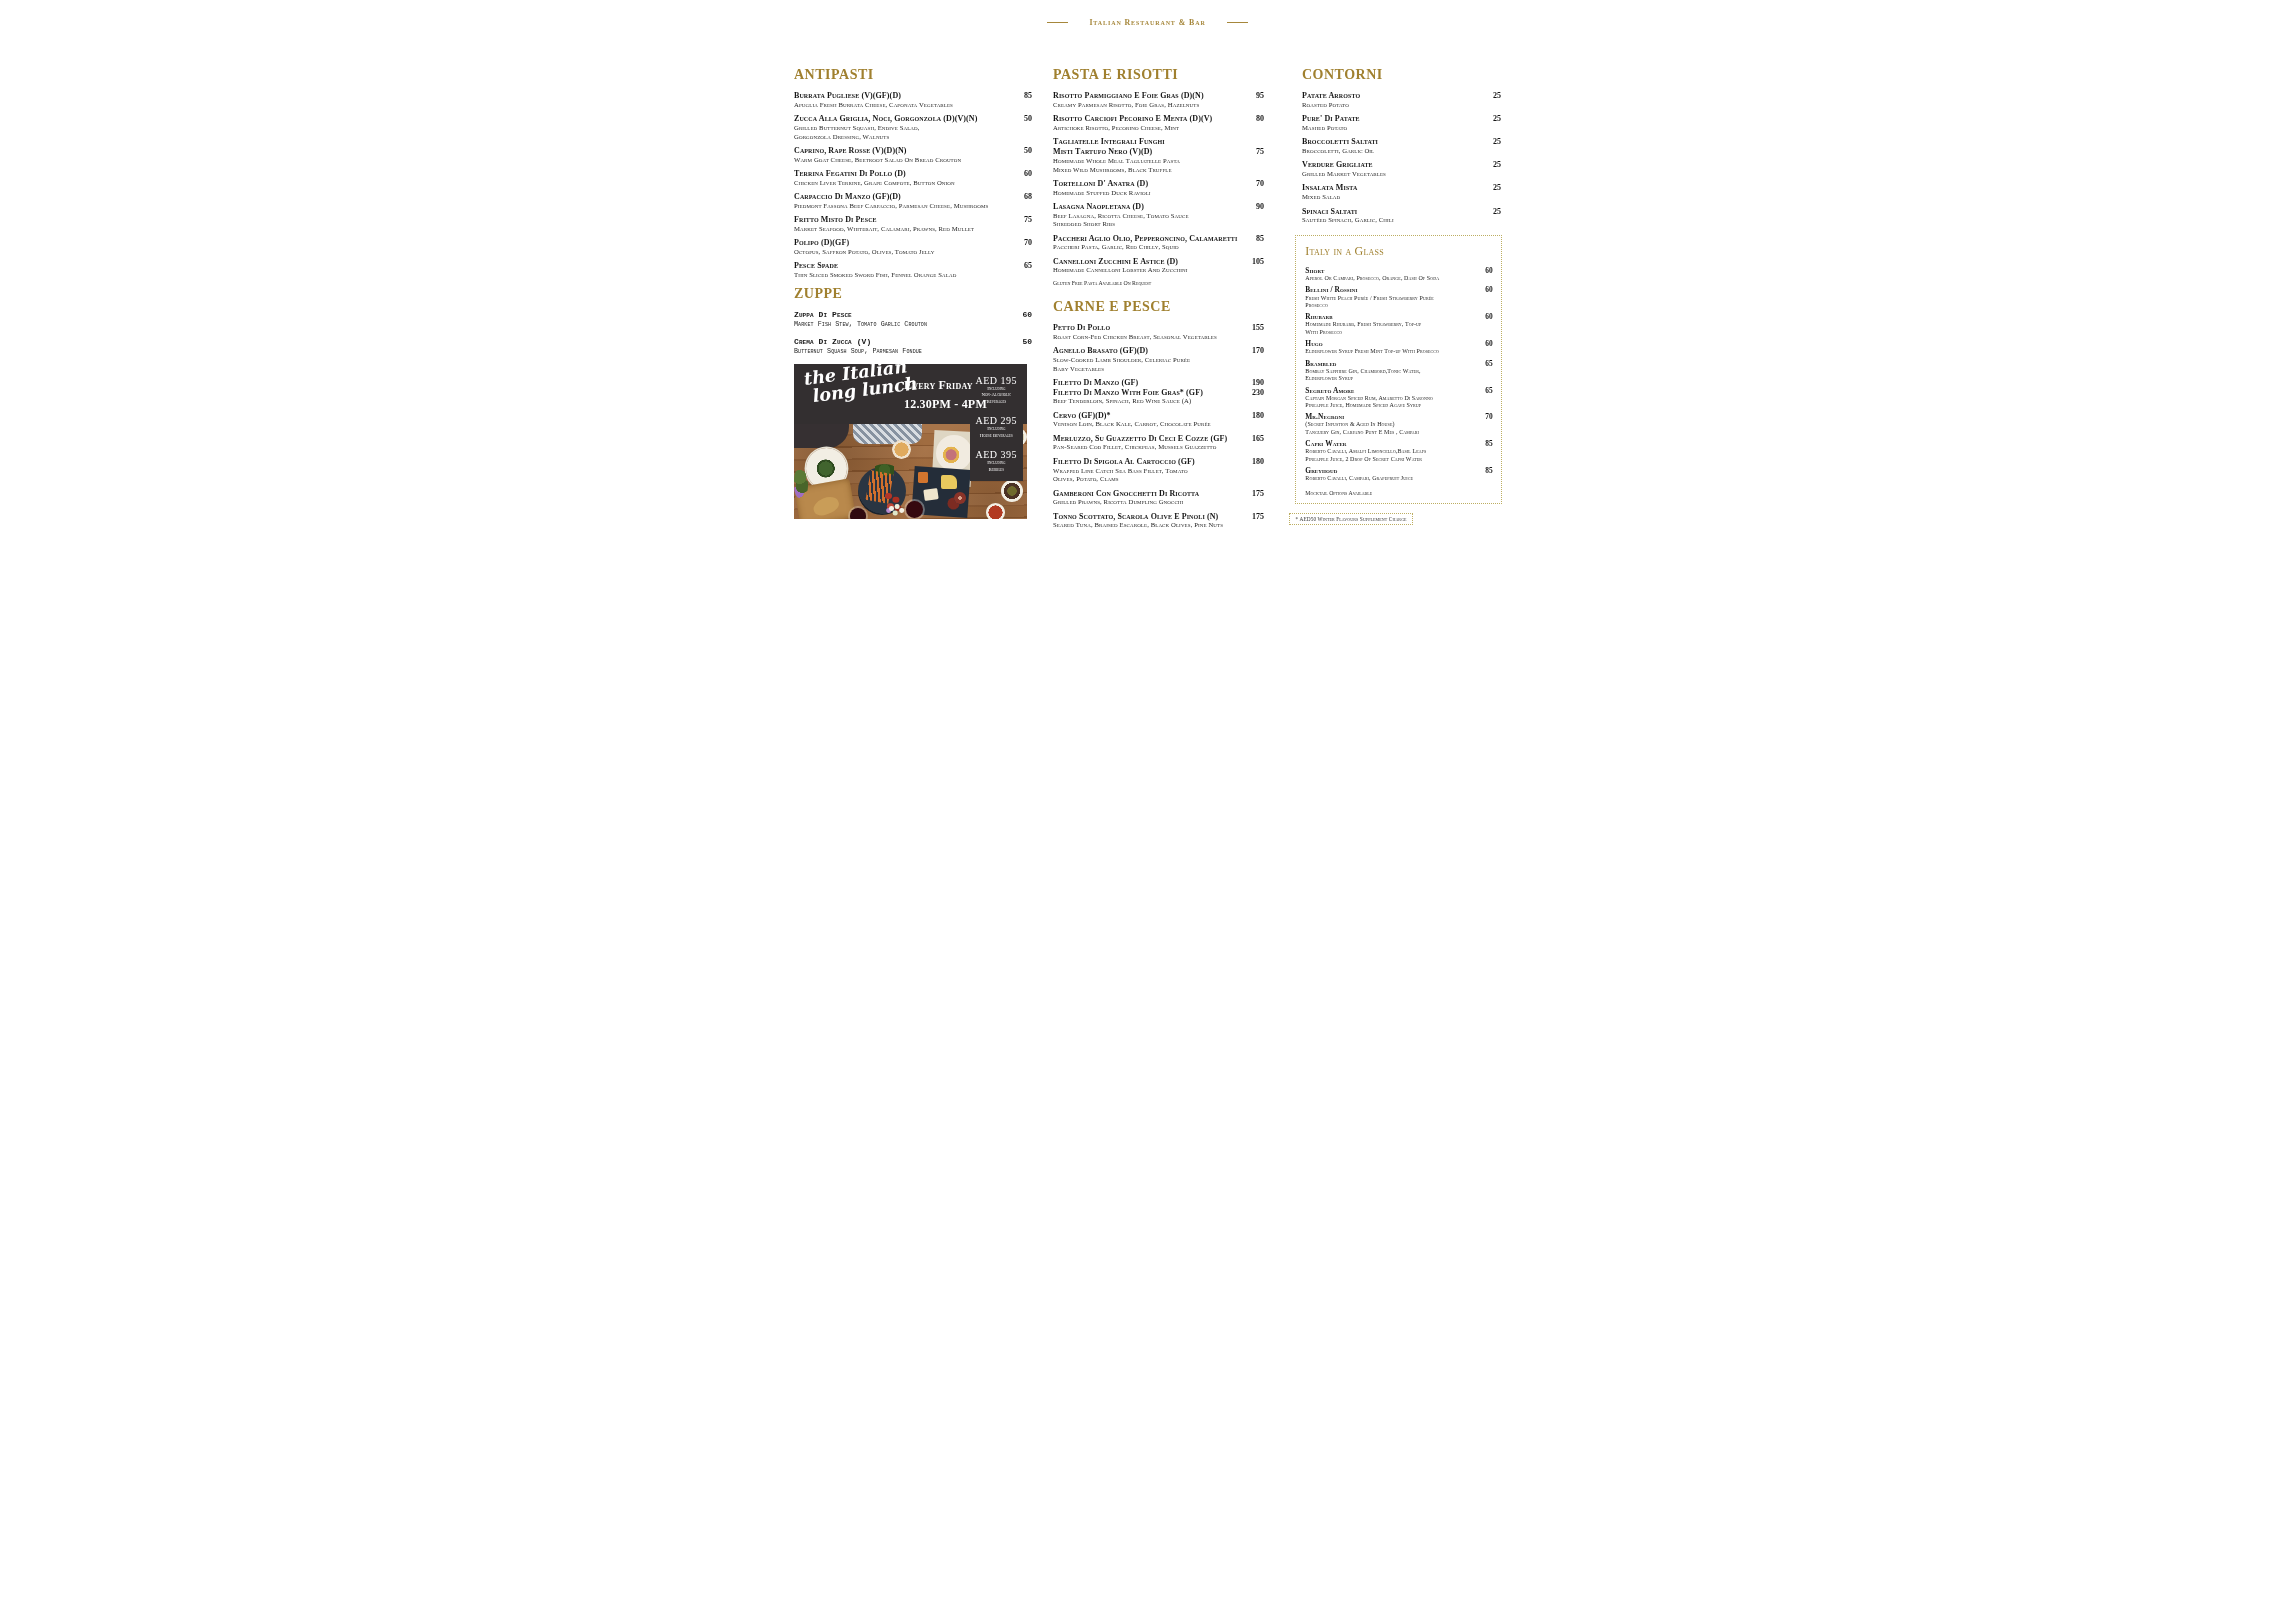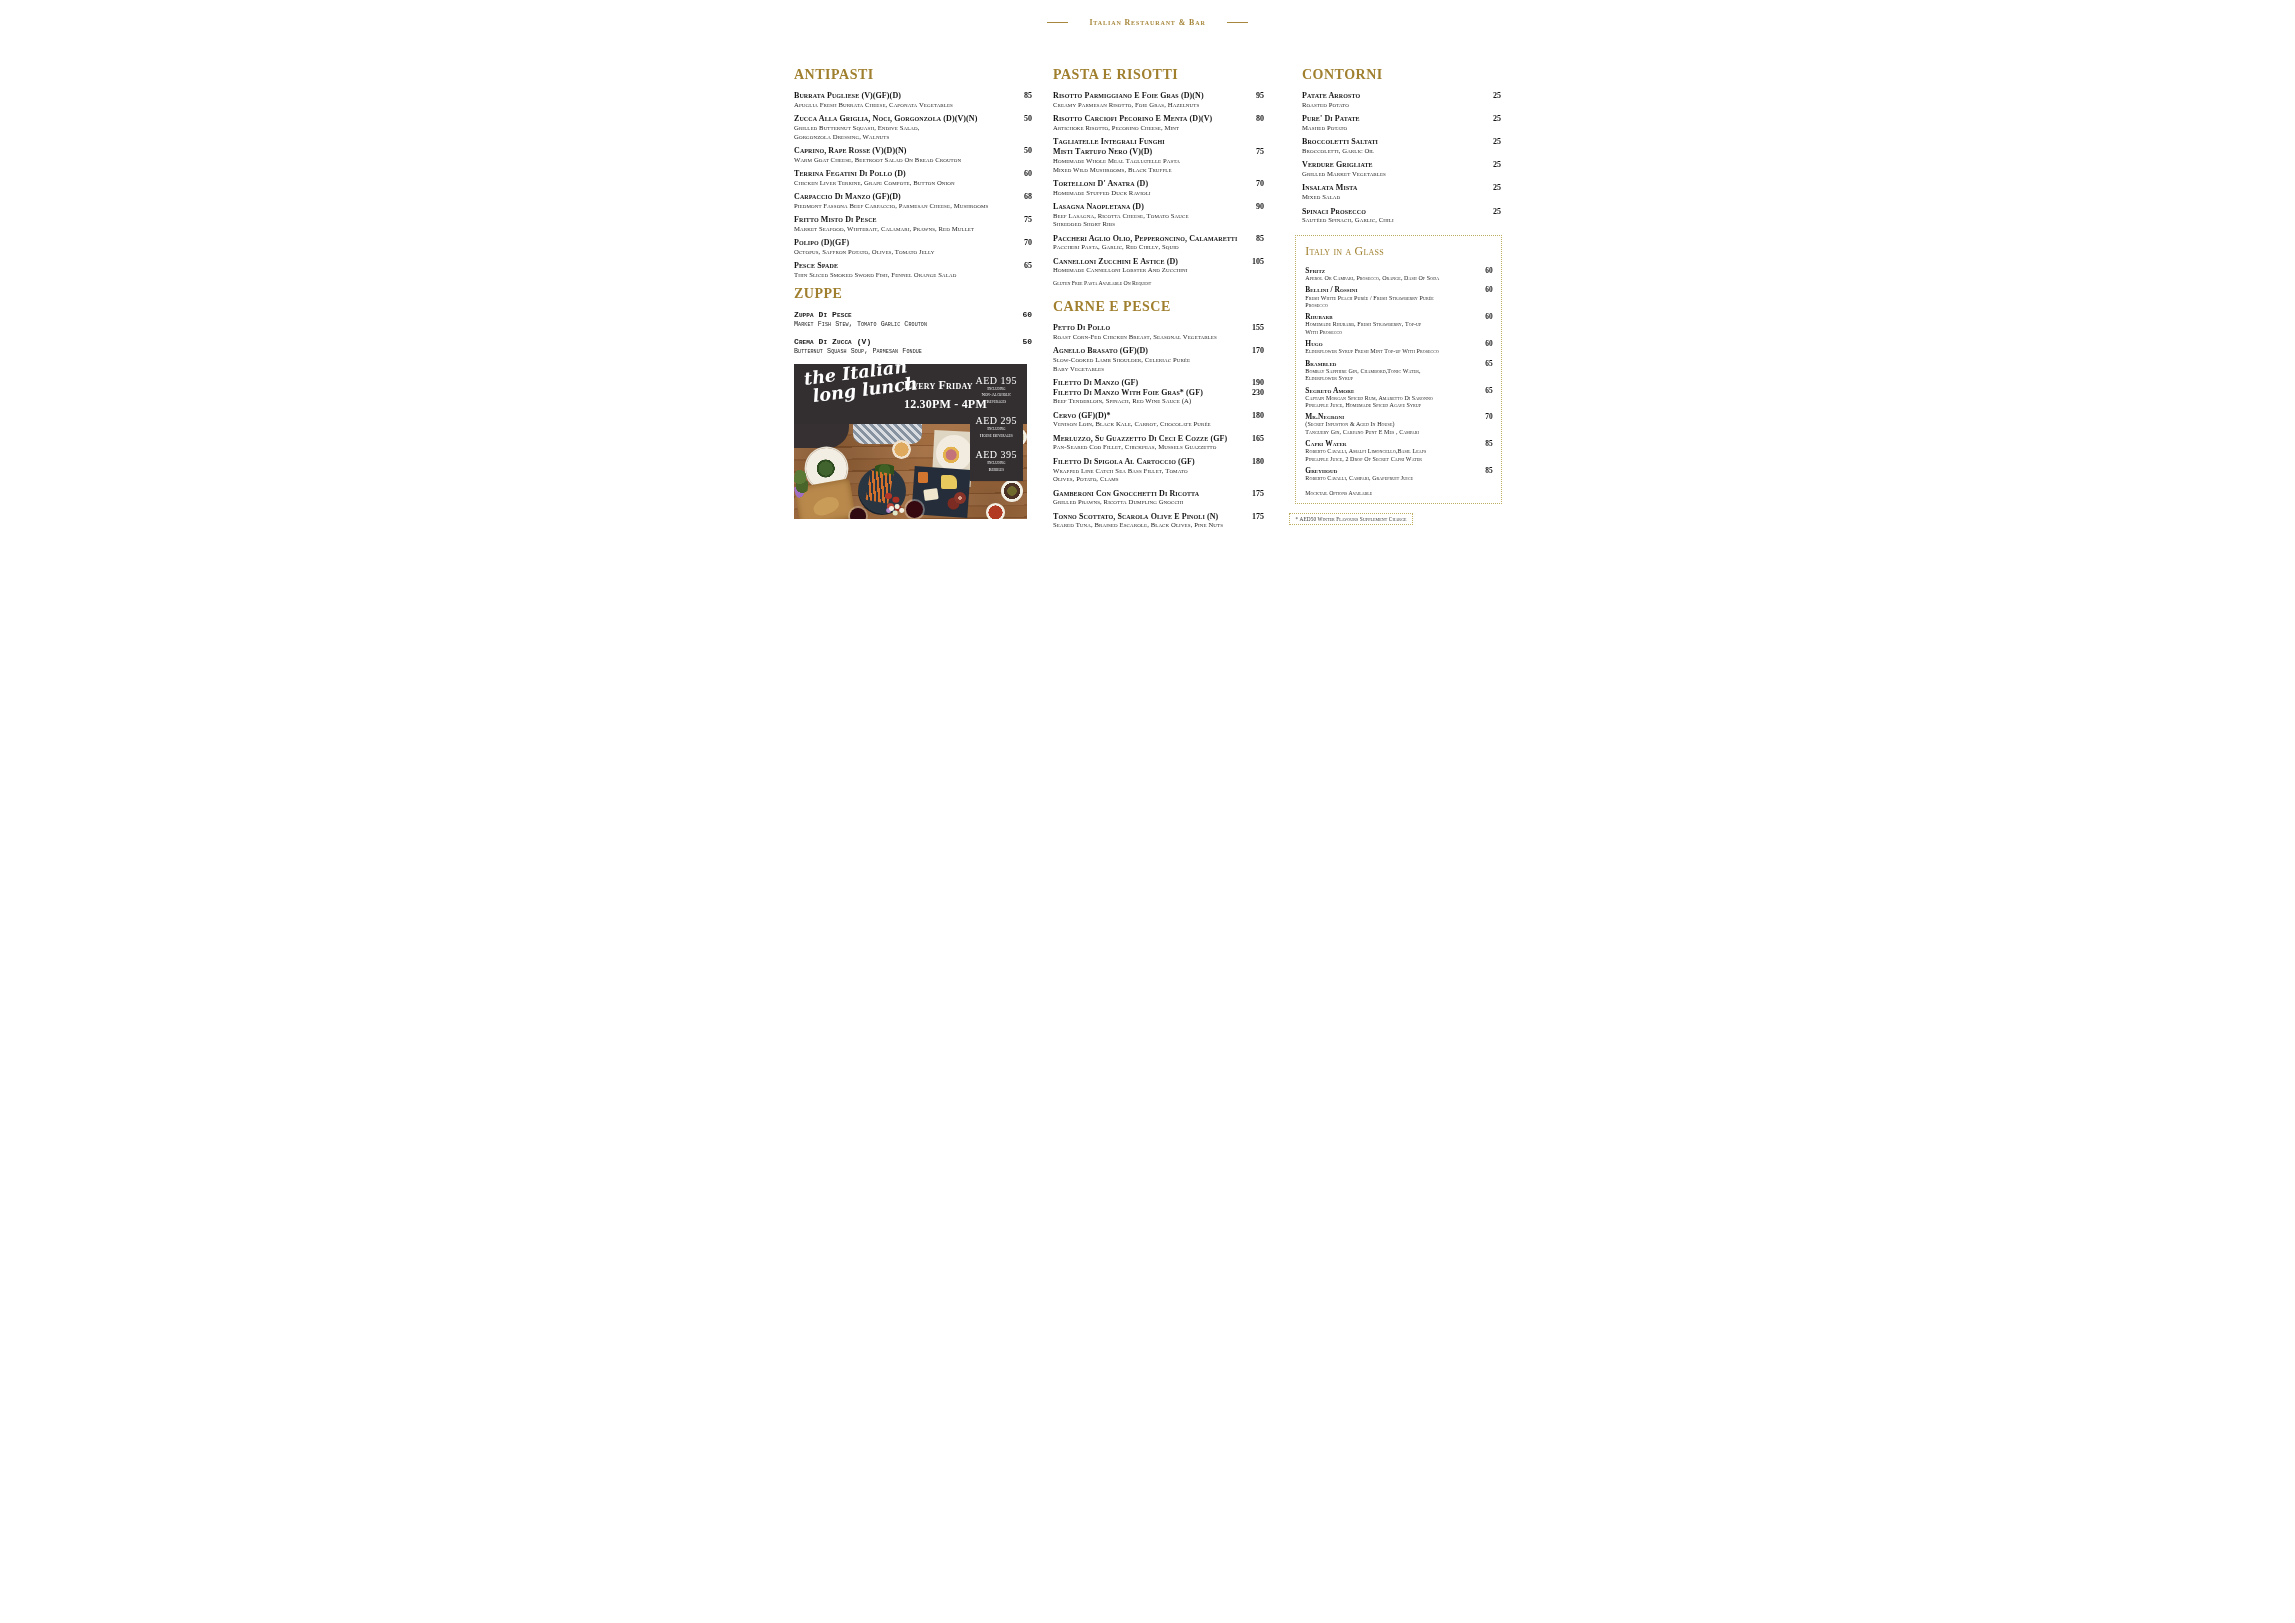--- a/index.html
+++ b/index.html
@@ -429,34 +429,34 @@
           </div>
           <div class="menu-item">
             <div class="name-row">
               <span class="item-name">Insalata Mista</span>
               <span class="item-price">25</span>
             </div>
             <div class="item-desc">Mixed Salad</div>
           </div>
           <div class="menu-item">
             <div class="name-row">
-              <span class="item-name">Spinaci Prosecco</span>
+              <span class="item-name">Spinaci Saltati</span>
               <span class="item-price">25</span>
             </div>
             <div class="item-desc">Sautéed Spinach, Garlic, Chili</div>
           </div>
         </div>
     </section>
 
     <div class="glass-box">
       <h2 class="glass-title">Italy in a Glass</h2>
       <div>
           <div class="menu-item">
             <div class="name-row">
-              <span class="item-name">Spritz</span>
+              <span class="item-name">Short</span>
               <span class="item-price">60</span>
             </div>
             <div class="item-desc">Aperol Or Campari, Prosecco, Orange, Dash Of Soda</div>
           </div>
           <div class="menu-item">
             <div class="name-row">
               <span class="item-name">Bellini / Rossini</span>
               <span class="item-price">60</span>
             </div>
             <div class="item-desc">Fresh White Peach Purée / Fresh Strawberry Purée</div>

